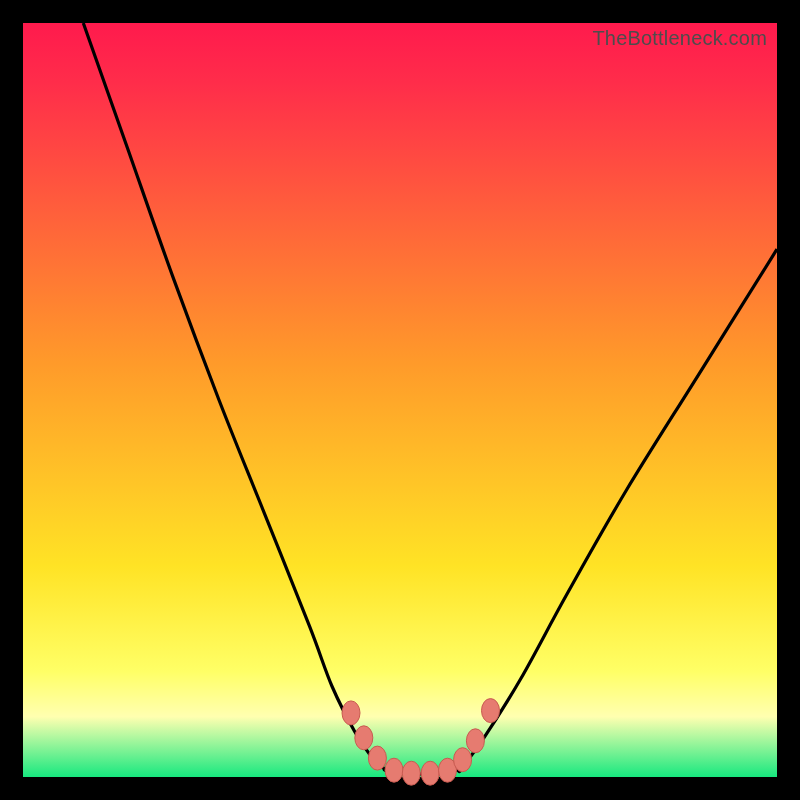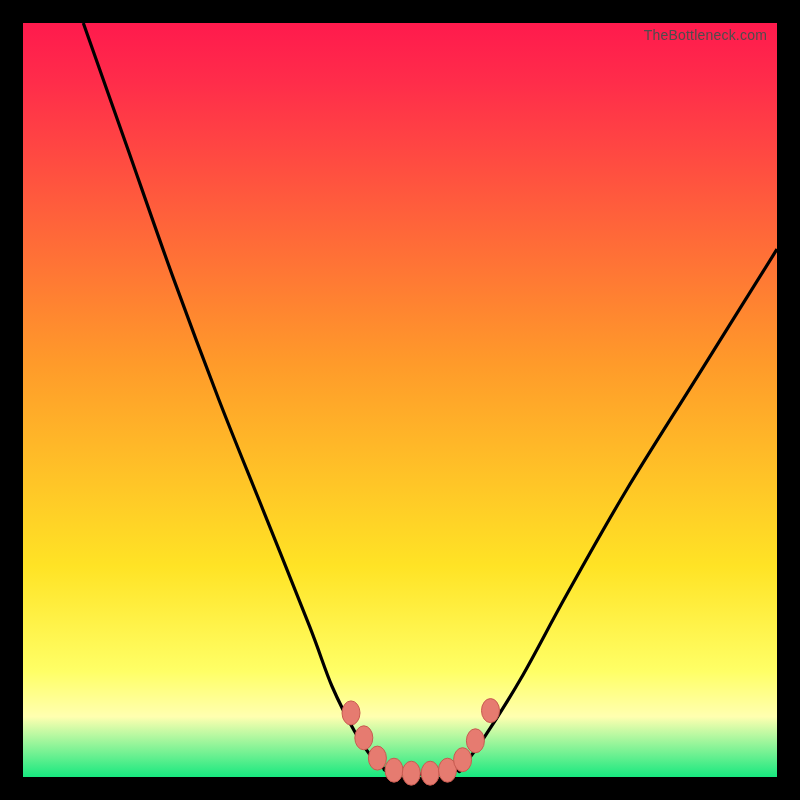--- a/index.html
+++ b/index.html
@@ -33,21 +33,21 @@
       var(--c-lightyellow) 86%,
       var(--c-paleyellow) 92%,
       var(--c-green) 100%
     );
   }
   .watermark {
     position: absolute;
     top: 4px;
     right: 10px;
     color: #4d4d4d;
-    font-size: 14px;
+    font-size: 20px;
     font-weight: 500;
     letter-spacing: 0.2px;
     user-select: none;
   }
   svg.curve {
     position: absolute;
     left: 0;
     top: 0;
     width: 754px;
     height: 754px;

